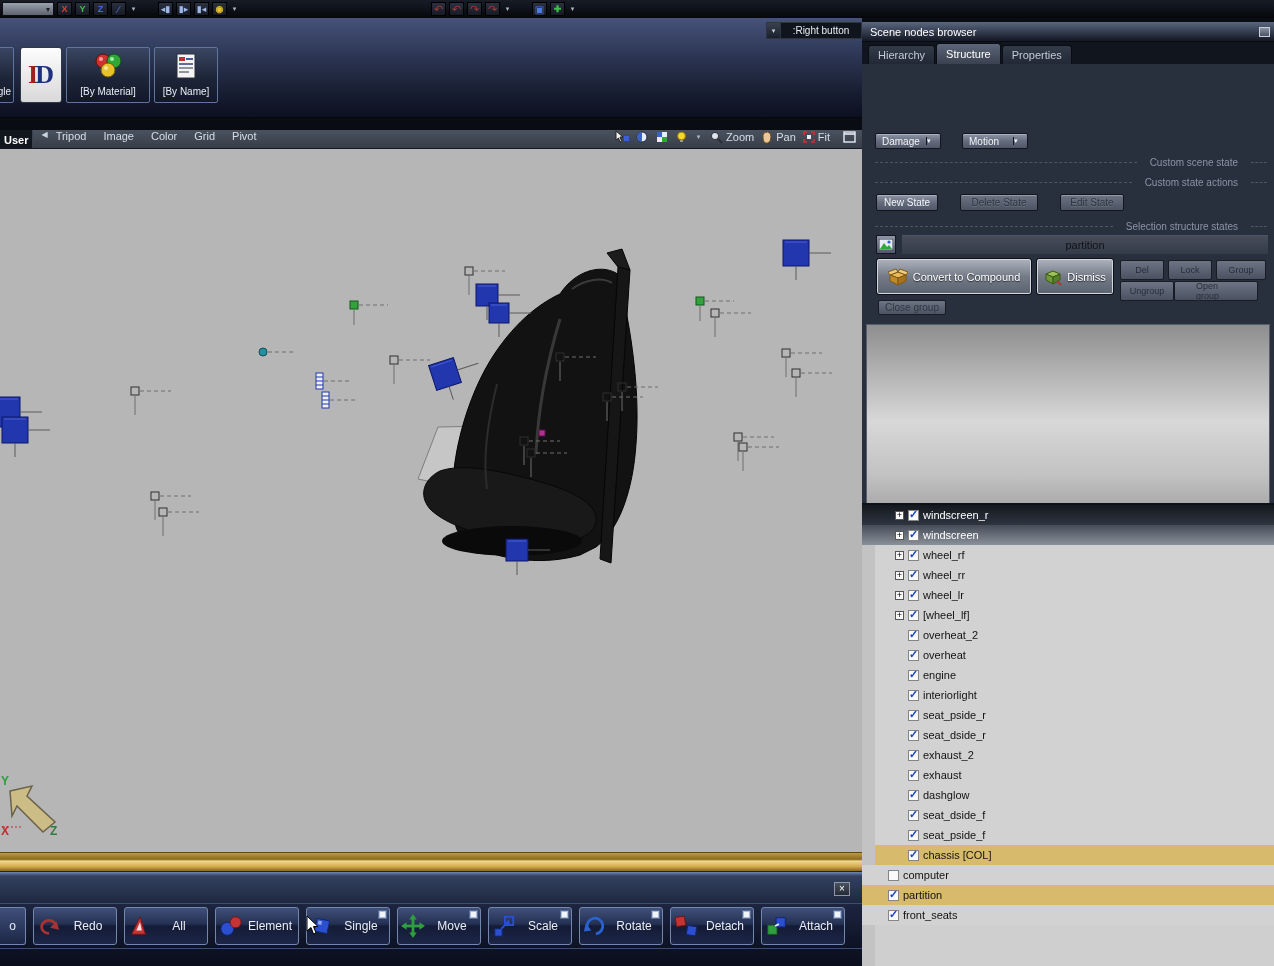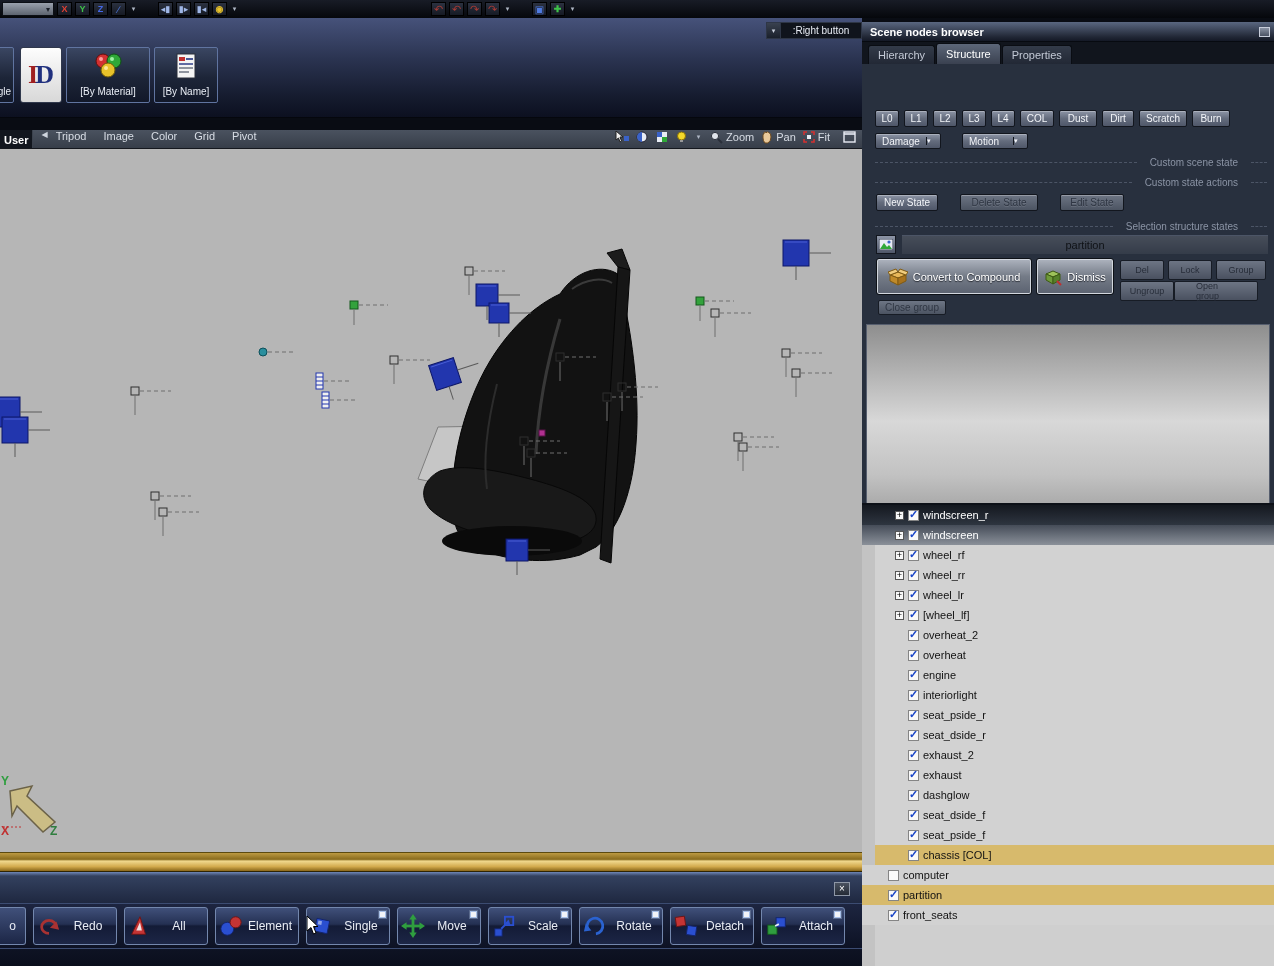--- a/index.html
+++ b/index.html
@@ -55,21 +55,21 @@
   #bb-close{position:absolute;left:834px;top:10px;width:16px;height:14px;background:linear-gradient(180deg,#4a5260,#252b36);border:1px solid #8e97a6;color:#fff;font-size:10px;line-height:12px;text-align:center}
   #bb-row{position:absolute;left:0;top:31px;width:862px;height:46px;background:linear-gradient(180deg,#1d2540,#0d1224);border-top:1px solid #3c4c72;border-bottom:1px solid #3c4c72;display:flex;gap:7px;align-items:center;padding-left:0}
   .bbtn{position:relative;width:84px;height:38px;background:linear-gradient(180deg,#40507a 0%,#243052 45%,#131b36 50%,#1c2646 100%);border:1px solid #7387ad;border-radius:3px;display:flex;align-items:center;color:#e9edf5;font-size:12px}
   .bbtn .bicon{width:30px;display:flex;align-items:center;justify-content:center}
   .bbtn .blabel{flex:1;text-align:center;padding-right:4px}
   .bbtn .badge{position:absolute;right:2px;top:2px;width:9px;height:9px;background:#f2f4f8;border:1px solid #5a6a8c;box-shadow:inset 0 0 0 1px #a8c0e8}
   #bb-stub{width:26px;height:38px;background:linear-gradient(180deg,#40507a,#1c2646);border:1px solid #7387ad;border-left:none;border-radius:0 3px 3px 0;display:flex;align-items:center;justify-content:center;color:#e9edf5;font-size:12px}
 
   
   #right-panel{position:absolute;left:862px;top:22px;width:412px;height:944px;background:#28303e}
-  #rp-title{position:absolute;left:0;top:0;width:412px;height:20px;background:linear-gradient(180deg,#5a6780,#202634 80%,#141926);display:flex;align-items:center;padding-left:8px;color:#fff;font-weight:bold;border-bottom:1px solid #070a10}
+  #rp-title{position:absolute;left:0;top:0;width:412px;height:20px;background:linear-gradient(180deg,#5a6780,#202634 80%,#141926);display:flex;align-items:center;padding-left:8px;color:#fff;font-weight:normal;border-bottom:1px solid #070a10}
   #rp-title-icon{margin-left:auto;margin-right:4px;width:11px;height:10px;border:1px solid #c8cedb;background:linear-gradient(180deg,#8a93a4,#4a5263)}
   #tabs{position:absolute;left:0;top:20px;width:412px;height:22px;background:#11151d;display:flex;align-items:flex-end;padding-left:6px;gap:1px}
   .tab{height:19px;padding:0 9px;display:flex;align-items:center;background:linear-gradient(180deg,#333b49,#222835);border:1px solid #0a0d13;border-bottom:none;border-radius:3px 3px 0 0;color:#c3cad6}
   .tab.active{background:linear-gradient(180deg,#5c6activo,#3a4150);background:linear-gradient(180deg,#5c6678,#3a4150);color:#fff;height:21px}
   #rp-body{position:absolute;left:0;top:42px;width:412px;height:439px;background:linear-gradient(180deg,#2e3concat,#28303e);background:#28303e}
 
   .pbtn{height:17px;background:linear-gradient(180deg,#8d95a6,#646c7d 50%,#4f5769);border:1px solid #12161e;border-radius:2px;color:#f3f5f9;font-size:10px;display:flex;align-items:center;justify-content:center;box-shadow:inset 0 1px 0 rgba(255,255,255,.28)}
   .pbtn.dis{color:#2f3ричина}
   .pbtn.dis{color:#2f3643;background:linear-gradient(180deg,#6d7584,#4c5462);text-shadow:0 1px 0 rgba(255,255,255,.12)}
   #layer-btns{position:absolute;left:13px;top:46px;display:flex;gap:5px}
@@ -543,32 +543,20 @@
     <div id="rp-title">
       <span>Scene nodes browser</span>
       <span id="rp-title-icon"></span>
     </div>
     <div id="tabs">
         <div class="tab">Hierarchy</div>
         <div class="tab active">Structure</div>
         <div class="tab">Properties</div>
       </div>
     <div id="rp-body">
-      <div id="layer-btns">
-          <div class="pbtn" style="width: 24px;">L0</div>
-          <div class="pbtn" style="width: 24px;">L1</div>
-          <div class="pbtn" style="width: 24px;">L2</div>
-          <div class="pbtn" style="width: 24px;">L3</div>
-          <div class="pbtn" style="width: 24px;">L4</div>
-          <div class="pbtn" style="width: 34px;">COL</div>
-          <div class="pbtn" style="width: 38px;">Dust</div>
-          <div class="pbtn" style="width: 32px;">Dirt</div>
-          <div class="pbtn" style="width: 48px;">Scratch</div>
-          <div class="pbtn" style="width: 38px;">Burn</div>
-        </div>
       <div id="dd-row">
         <div class="pbtn pdd">
           <span class="body">Damage</span>
           <span class="arr">▾</span>
         </div>
         <div class="pbtn pdd">
           <span class="body">Motion</span>
           <span class="arr">▾</span>
         </div>
       </div>

